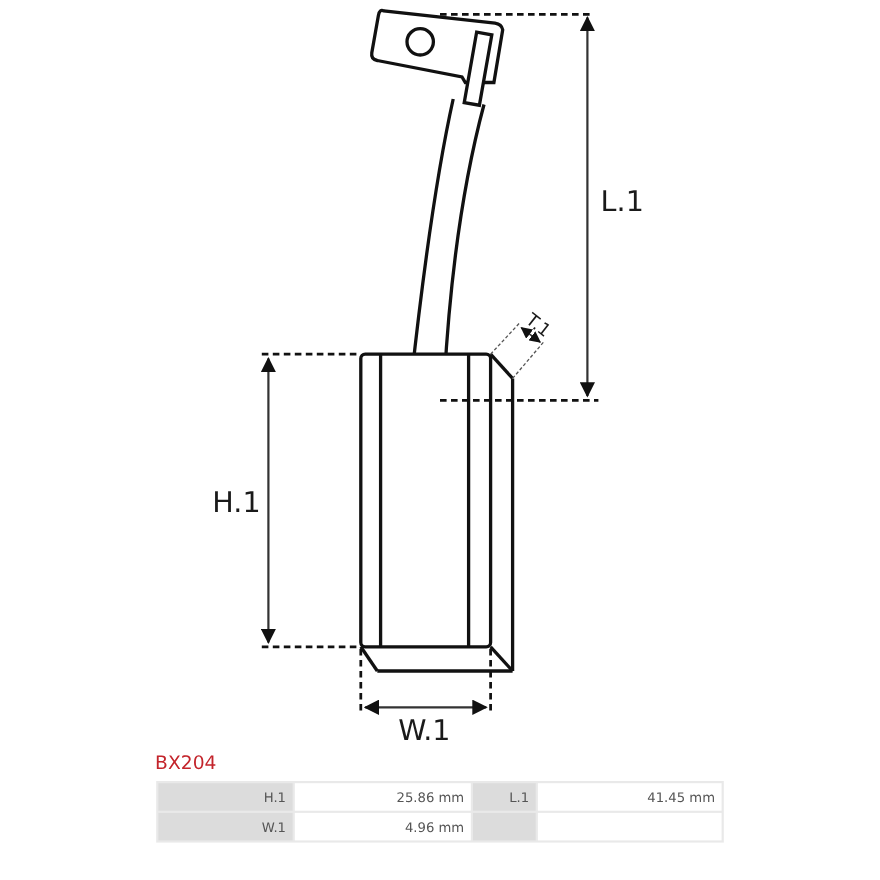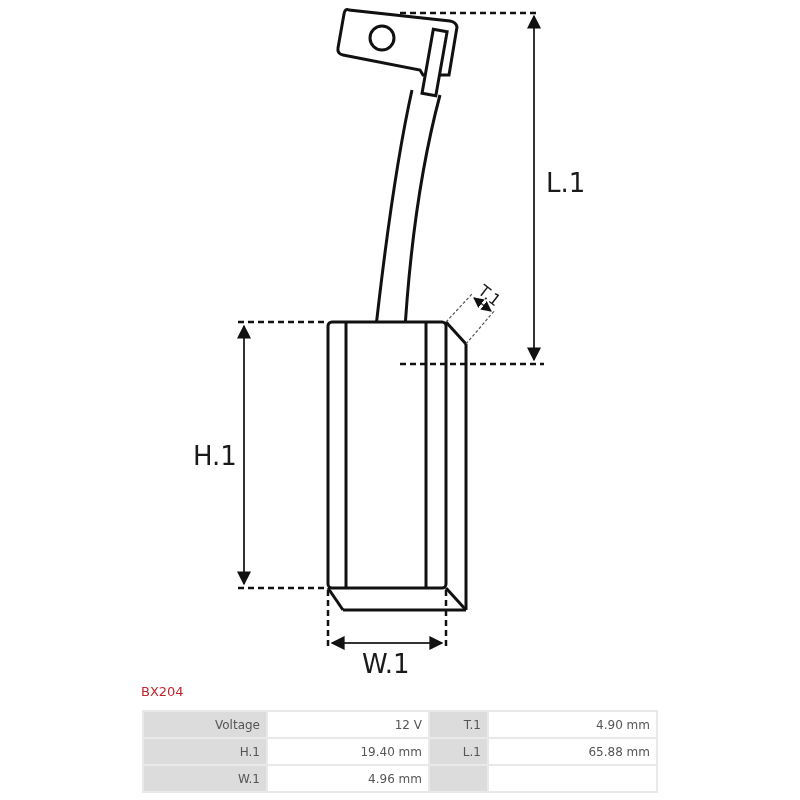--- a/index.html
+++ b/index.html
@@ -1,21 +1,21 @@
 <!DOCTYPE html>
 <html><head>
   <meta charset="utf-8">
   <style>
     html, body { margin: 0; padding: 0; background: #ffffff; }
     body { width: 800px; height: 800px; position: relative; overflow: hidden;
            font-family: "DejaVu Sans", sans-serif; }
     #drawing { position: absolute; left: 0; top: 0; width: 800px; height: 680px; }
     .dim-label { font-family: "DejaVu Sans", sans-serif; font-size: 26px; fill: #1a1a1a; }
     .dim-label-small { font-family: "DejaVu Sans", sans-serif; font-size: 16px; fill: #1a1a1a; }
-    #part-title { position: absolute; left: 141px; top: 684px; font-size: 13px;
+    #part-title { position: absolute; left: 141px; top: 684px; font-size: 17px;
                   color: #c3242b; font-family: "DejaVu Sans", sans-serif; }
     #spec-table { position: absolute; left: 142px; top: 710px; border-collapse: separate;
                   border-spacing: 2px; background: #e9e9e9; font-size: 12px; color: #555; }
     #spec-table td { height: 25px; padding: 0 6px; text-align: right; }
     #spec-table td.k { background: #dcdcdc; }
     #spec-table td.v { background: #ffffff; }
     #spec-table td.c1 { width: 110px; }
     #spec-table td.c2 { width: 148px; }
     #spec-table td.c3 { width: 45px; }
     #spec-table td.c4 { width: 155px; }
@@ -77,31 +77,25 @@
     <line x1="466" y1="344" x2="495" y2="310" stroke="#555" stroke-width="1.2" stroke-dasharray="3,2"></line>
     <line x1="474" y1="298" x2="491" y2="311" stroke="#333" stroke-width="1.5" marker-start="url(#arrow)" marker-end="url(#arrow)"></line>
     <text class="dim-label-small" x="478" y="300" transform="rotate(38 488 295)">T.1</text>
   </g>
 </svg>
 
 <div id="part-title">BX204</div>
 
 <table id="spec-table">
   <tbody>
-      <tr>
-    <td class="k c1">Voltage</td>
-    <td class="v c2">12 V</td>
-    <td class="k c3">T.1</td>
-    <td class="v c4">4.90 mm</td>
-  </tr>
   <tr>
     <td class="k c1">H.1</td>
-    <td class="v c2">19.40 mm</td>
+    <td class="v c2">25.86 mm</td>
     <td class="k c3">L.1</td>
-    <td class="v c4">65.88 mm</td>
+    <td class="v c4">41.45 mm</td>
   </tr>
   <tr>
     <td class="k c1">W.1</td>
     <td class="v c2">4.96 mm</td>
     <td class="k c3"></td>
     <td class="v c4"></td>
   </tr>
 </tbody>
   </table>
 

